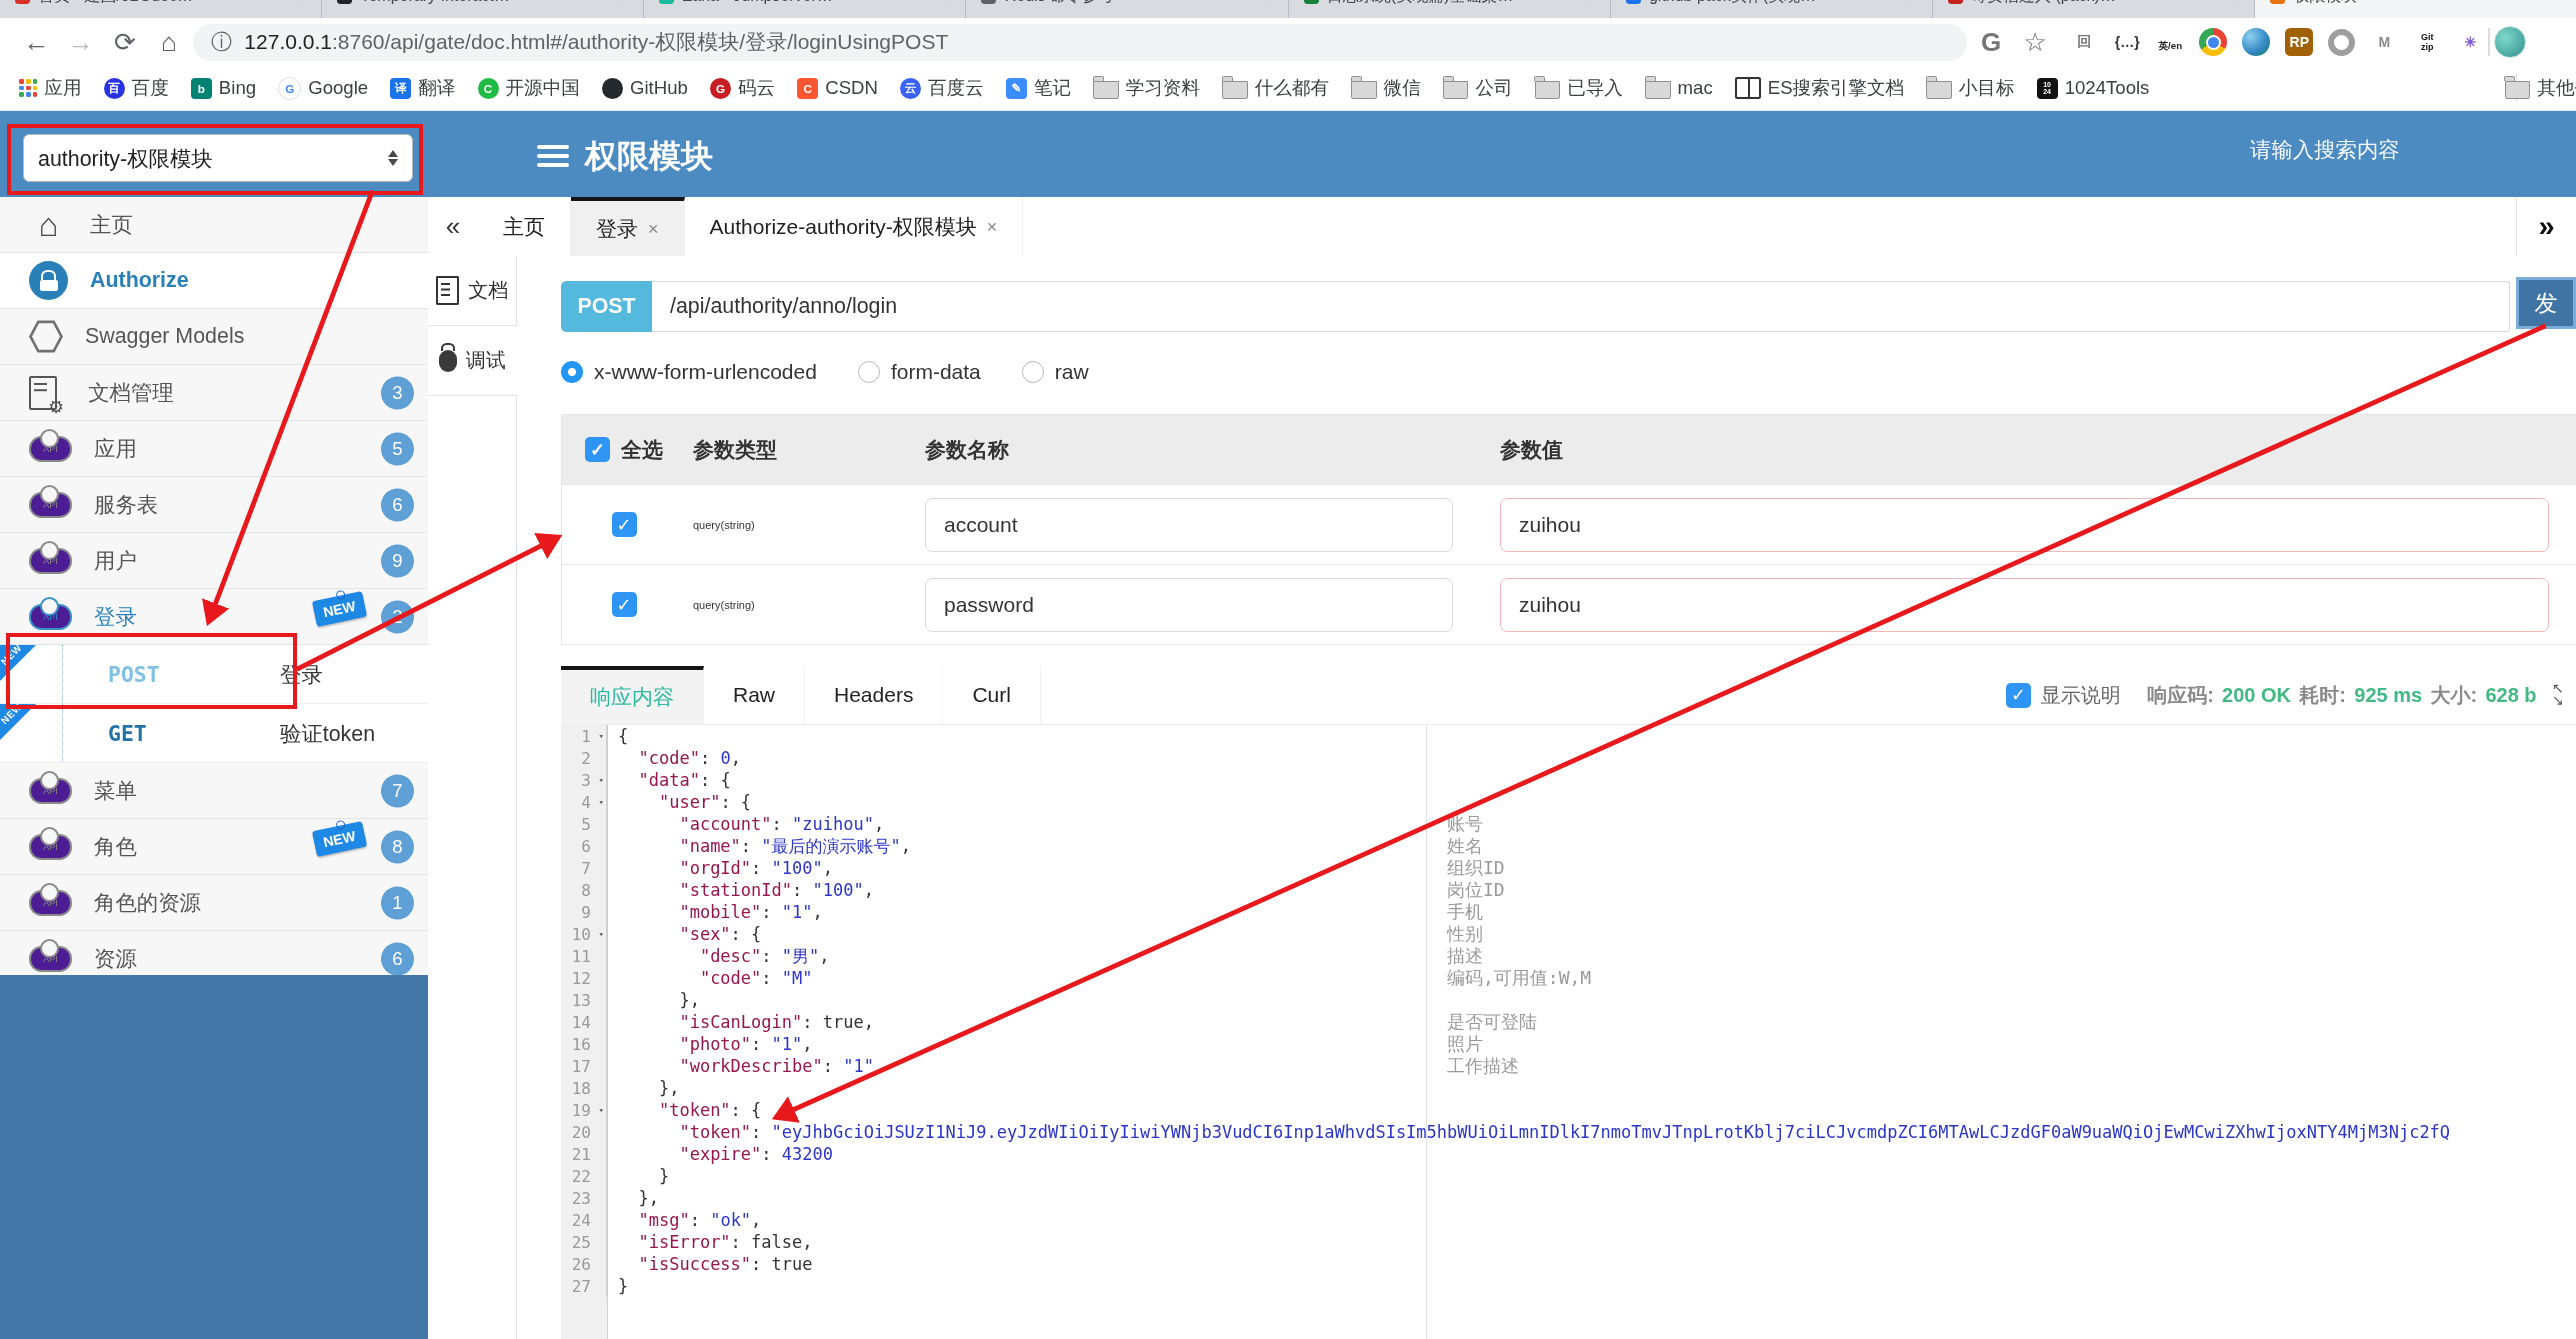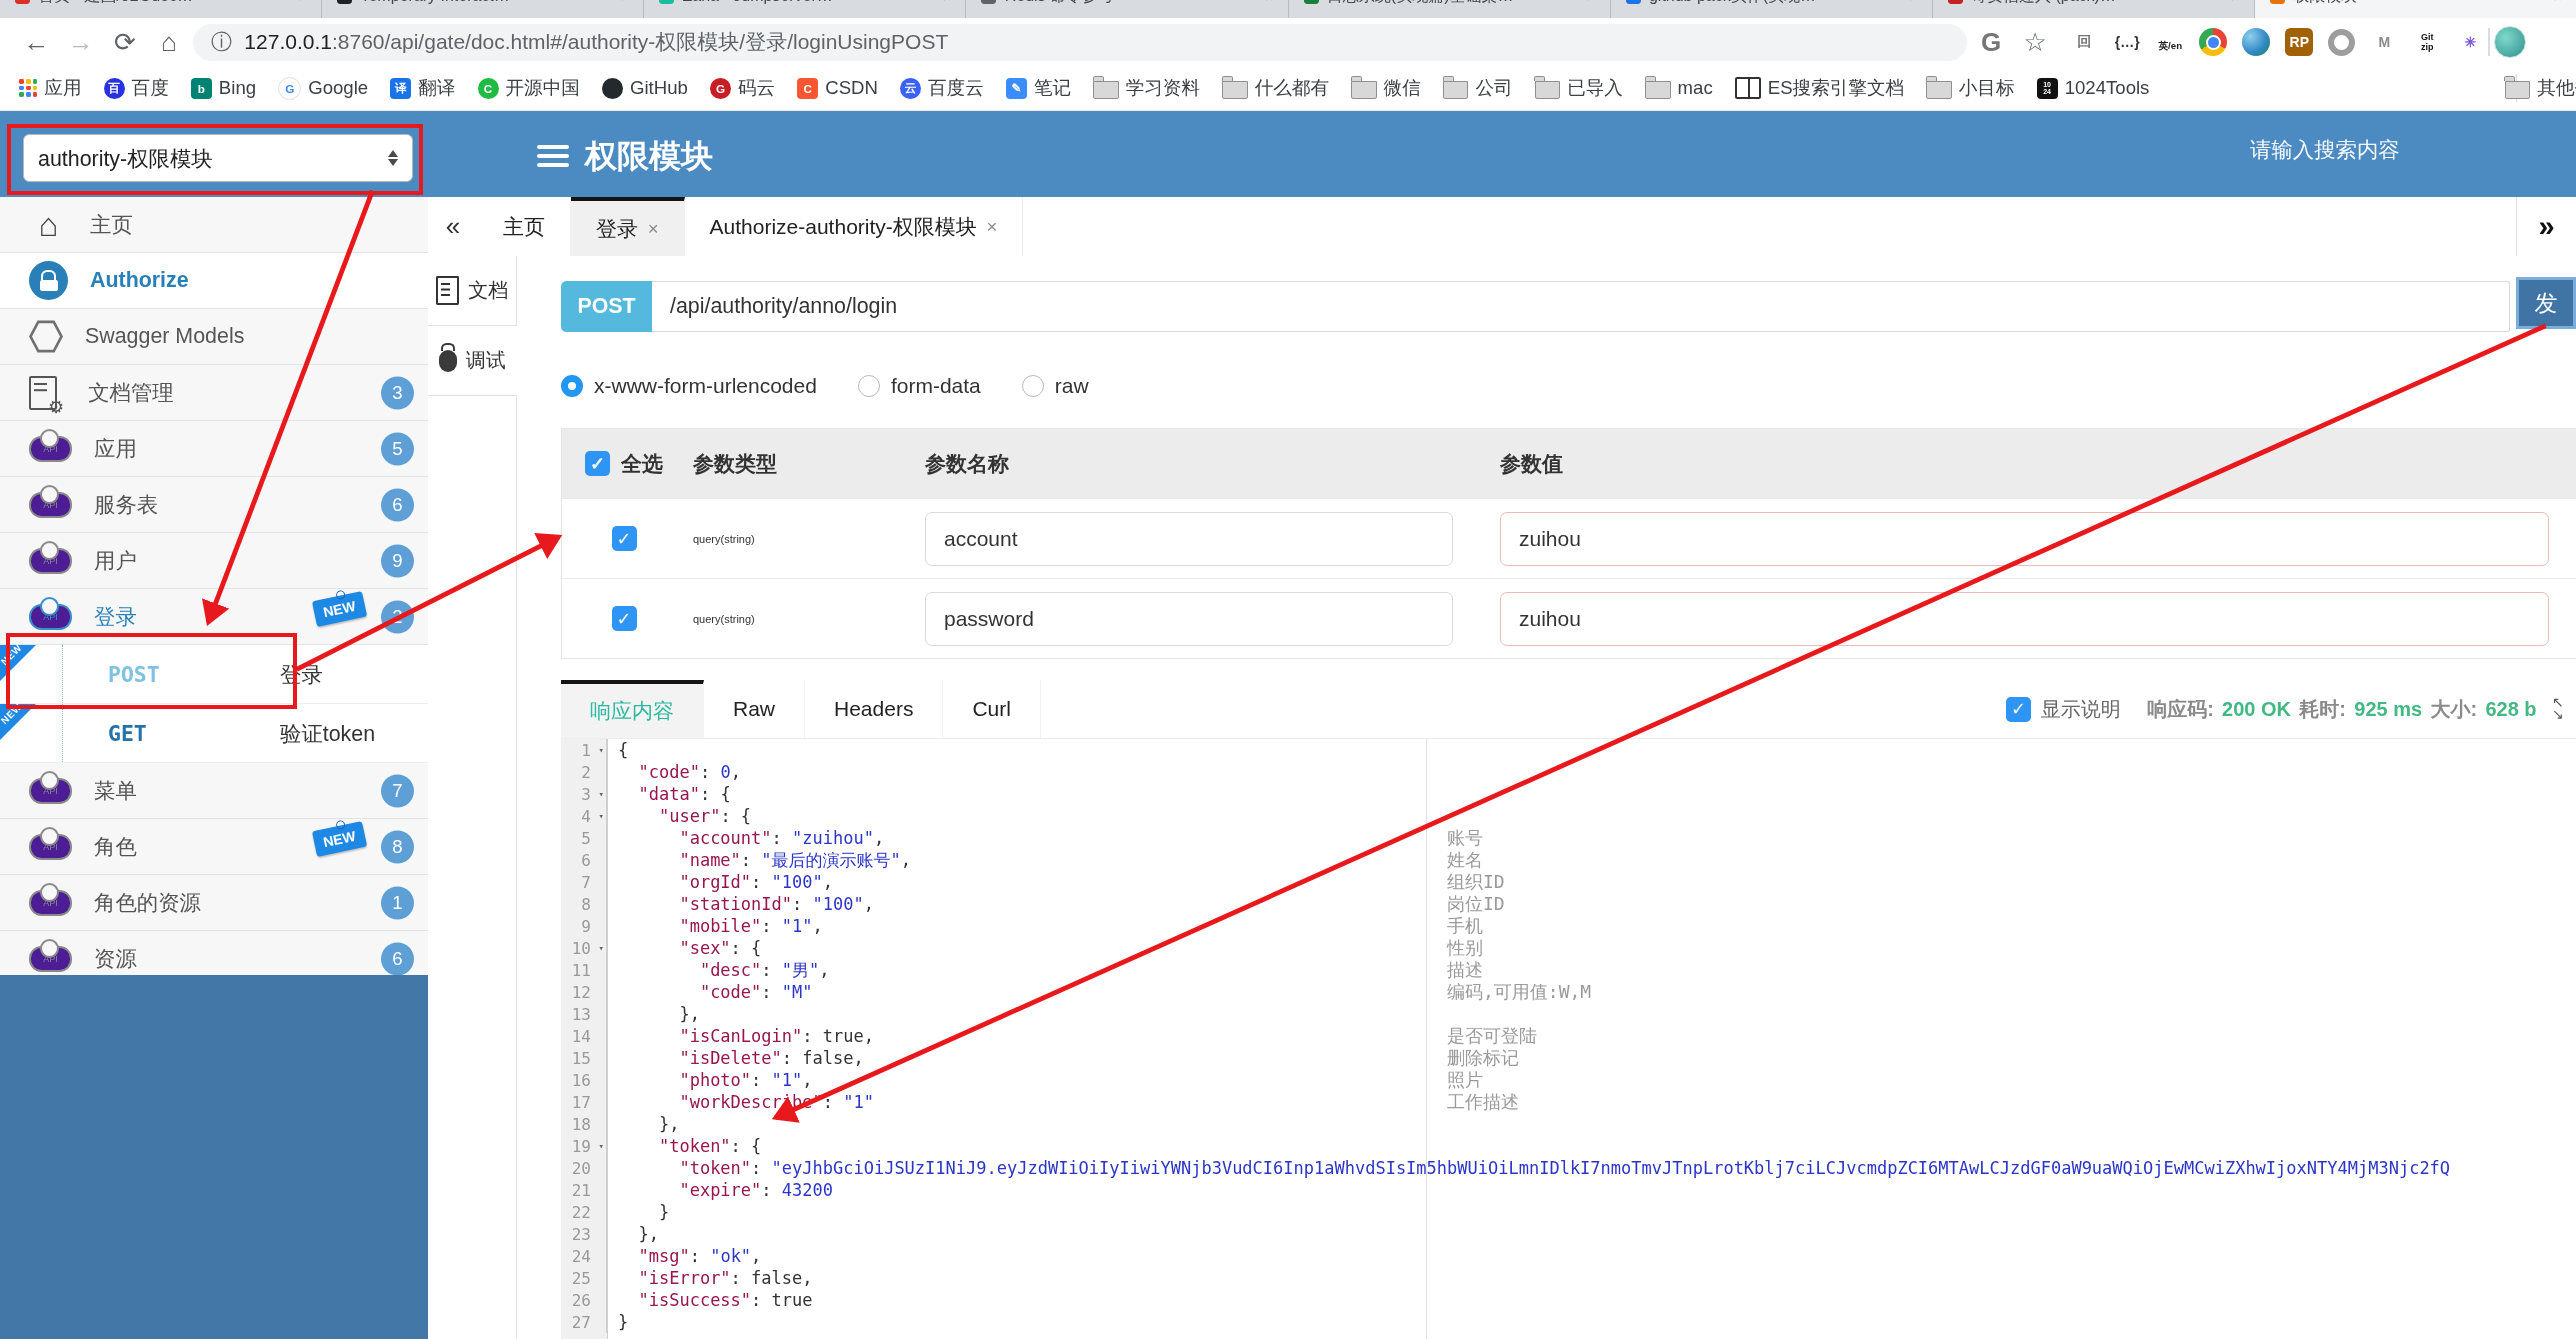--- a/index.html
+++ b/index.html
@@ -118,21 +118,21 @@
 
   .panel{flex:1;display:flex;flex-direction:column;padding:25px 0 0 44px;position:relative;overflow:hidden;background:#fff;}
   .methodrow{display:flex;height:51px;flex:none;}
   .methodpill{width:91px;background:#55b8dd;color:#fff;font-size:21.4px;font-weight:bold;display:flex;
               align-items:center;justify-content:center;border-radius:5.5px 0 0 5.5px;flex:none;}
   .urlbox{flex:1;border:1.4px solid #d9d9d9;border-left:none;display:flex;align-items:center;padding-left:18px;
           font-size:21.4px;color:#333;margin-right:66px;border-radius:0 2.8px 2.8px 0;background:#fff;}
   .sendbtn{position:absolute;right:0;top:21px;width:54px;height:46px;background:#3f74a4;border:3.4px solid #7aadd9;
            color:#fff;font-size:23px;display:flex;align-items:center;justify-content:center;}
 
-  .radiorow{display:flex;align-items:center;gap:41px;margin-top:40px;height:28px;font-size:21px;color:#333;flex:none;}
+  .radiorow{display:flex;align-items:center;gap:41px;margin-top:26px;height:28px;font-size:21px;color:#333;flex:none;}
   .radioopt{display:flex;align-items:center;gap:11px;}
   .radio{width:22px;height:22px;border-radius:50%;border:1.4px solid #b9b9b9;background:#fff;box-sizing:border-box;flex:none;}
   .radio.sel{border:7px solid #2196f3;}
 
   .ptable{margin-top:28px;border:0.7px solid #e6e6e6;border-right:none;flex:none;}
   .pthead{display:flex;background:#ececec;height:69px;align-items:center;font-weight:bold;font-size:21px;color:#333;}
   .ptrow{display:flex;height:79px;align-items:center;background:#fff;border-top:0.7px solid #e8e8e8;}
   .c1{width:124px;display:flex;align-items:center;justify-content:center;gap:11px;flex:none;}
   .c2{width:232px;flex:none;padding-left:7px;}
   .c3{width:575px;flex:none;}
@@ -614,25 +614,20 @@
             <div class="cline">
               <span class="ln">13</span>
               <span class="ctext"><span class="tok-p">      },</span></span>
             </div>
             <div class="cline">
               <span class="ln">14</span>
               <span class="ctext"><span class="tok-p">      </span><span class="tok-k">"isCanLogin"</span><span class="tok-p">: true,</span></span>
               <span class="cdesc">是否可登陆</span>
             </div>
             <div class="cline">
-              <span class="ln">15</span>
-              <span class="ctext"><span class="tok-p">      </span><span class="tok-k">"isDelete"</span><span class="tok-p">: false,</span></span>
-              <span class="cdesc">删除标记</span>
-            </div>
-            <div class="cline">
               <span class="ln">16</span>
               <span class="ctext"><span class="tok-p">      </span><span class="tok-k">"photo"</span><span class="tok-p">: </span><span class="tok-s">"1"</span><span class="tok-p">,</span></span>
               <span class="cdesc">照片</span>
             </div>
             <div class="cline">
               <span class="ln">17</span>
               <span class="ctext"><span class="tok-p">      </span><span class="tok-k">"workDescribe"</span><span class="tok-p">: </span><span class="tok-s">"1"</span></span>
               <span class="cdesc">工作描述</span>
             </div>
             <div class="cline">

